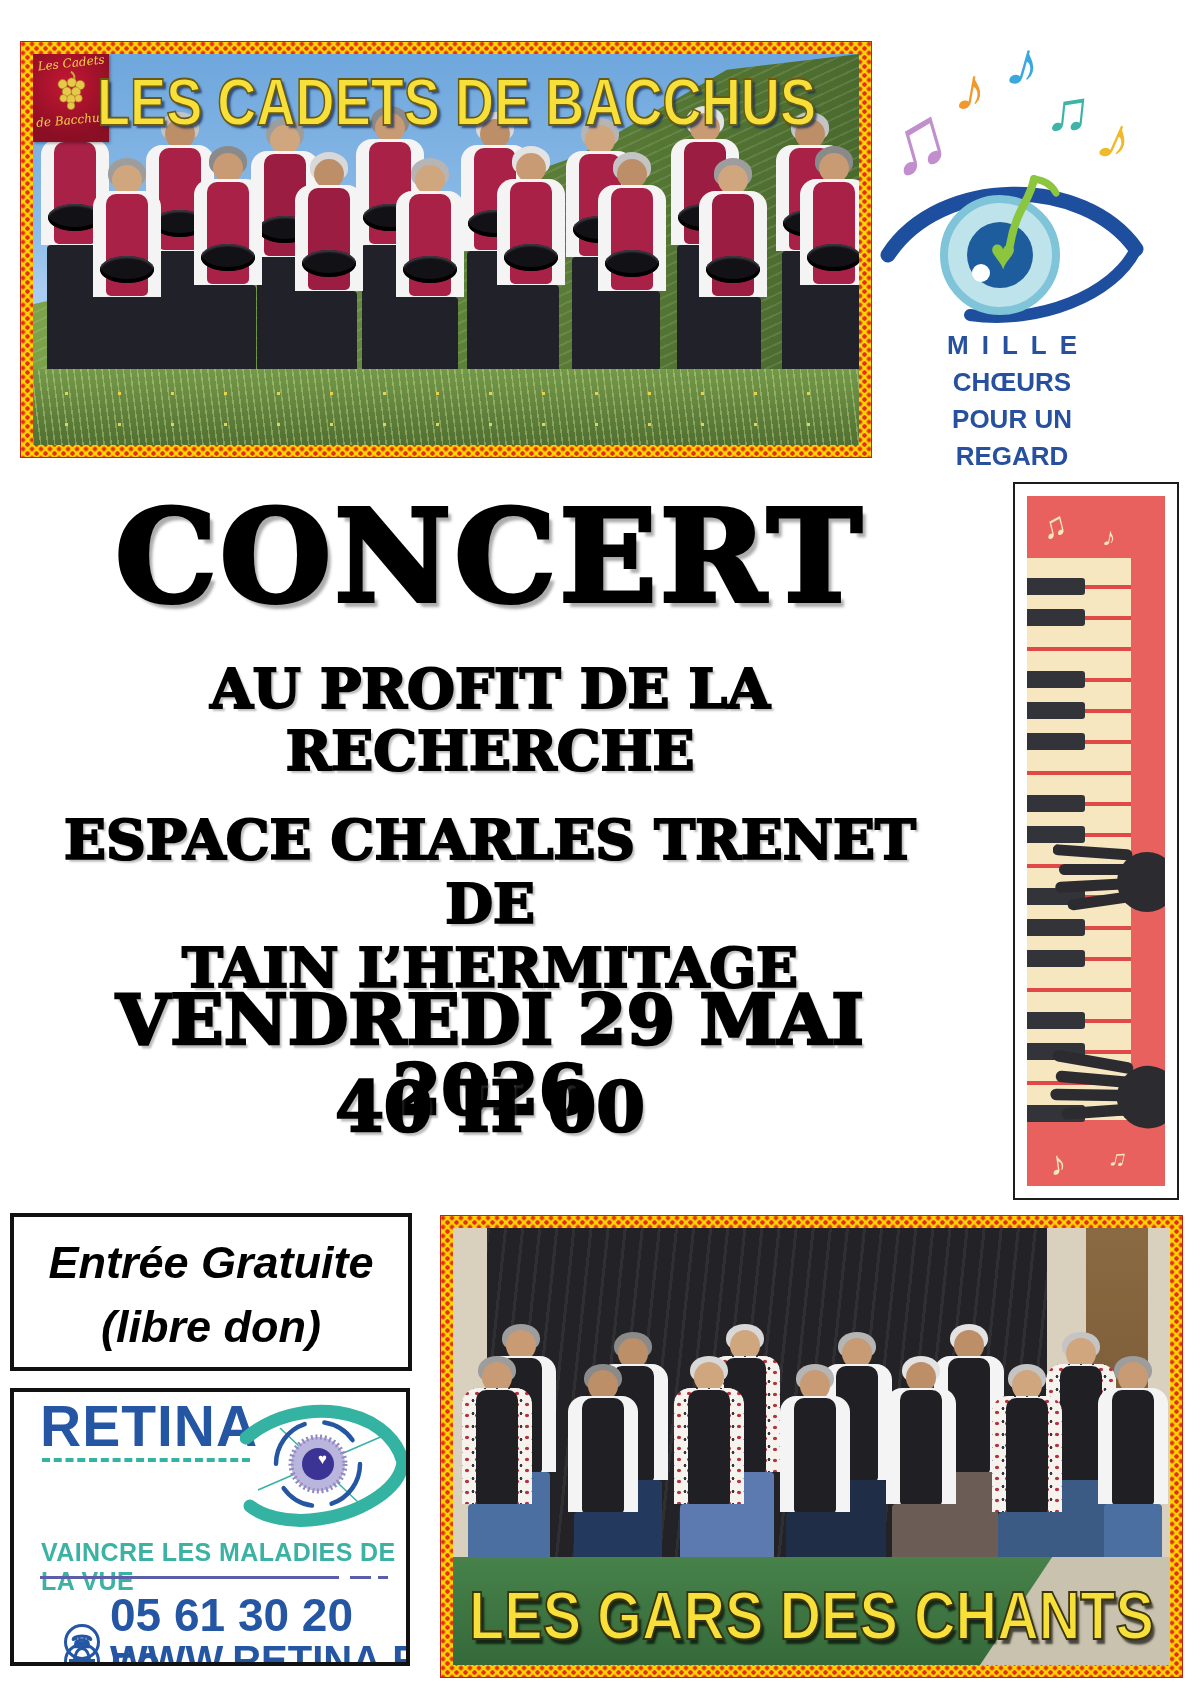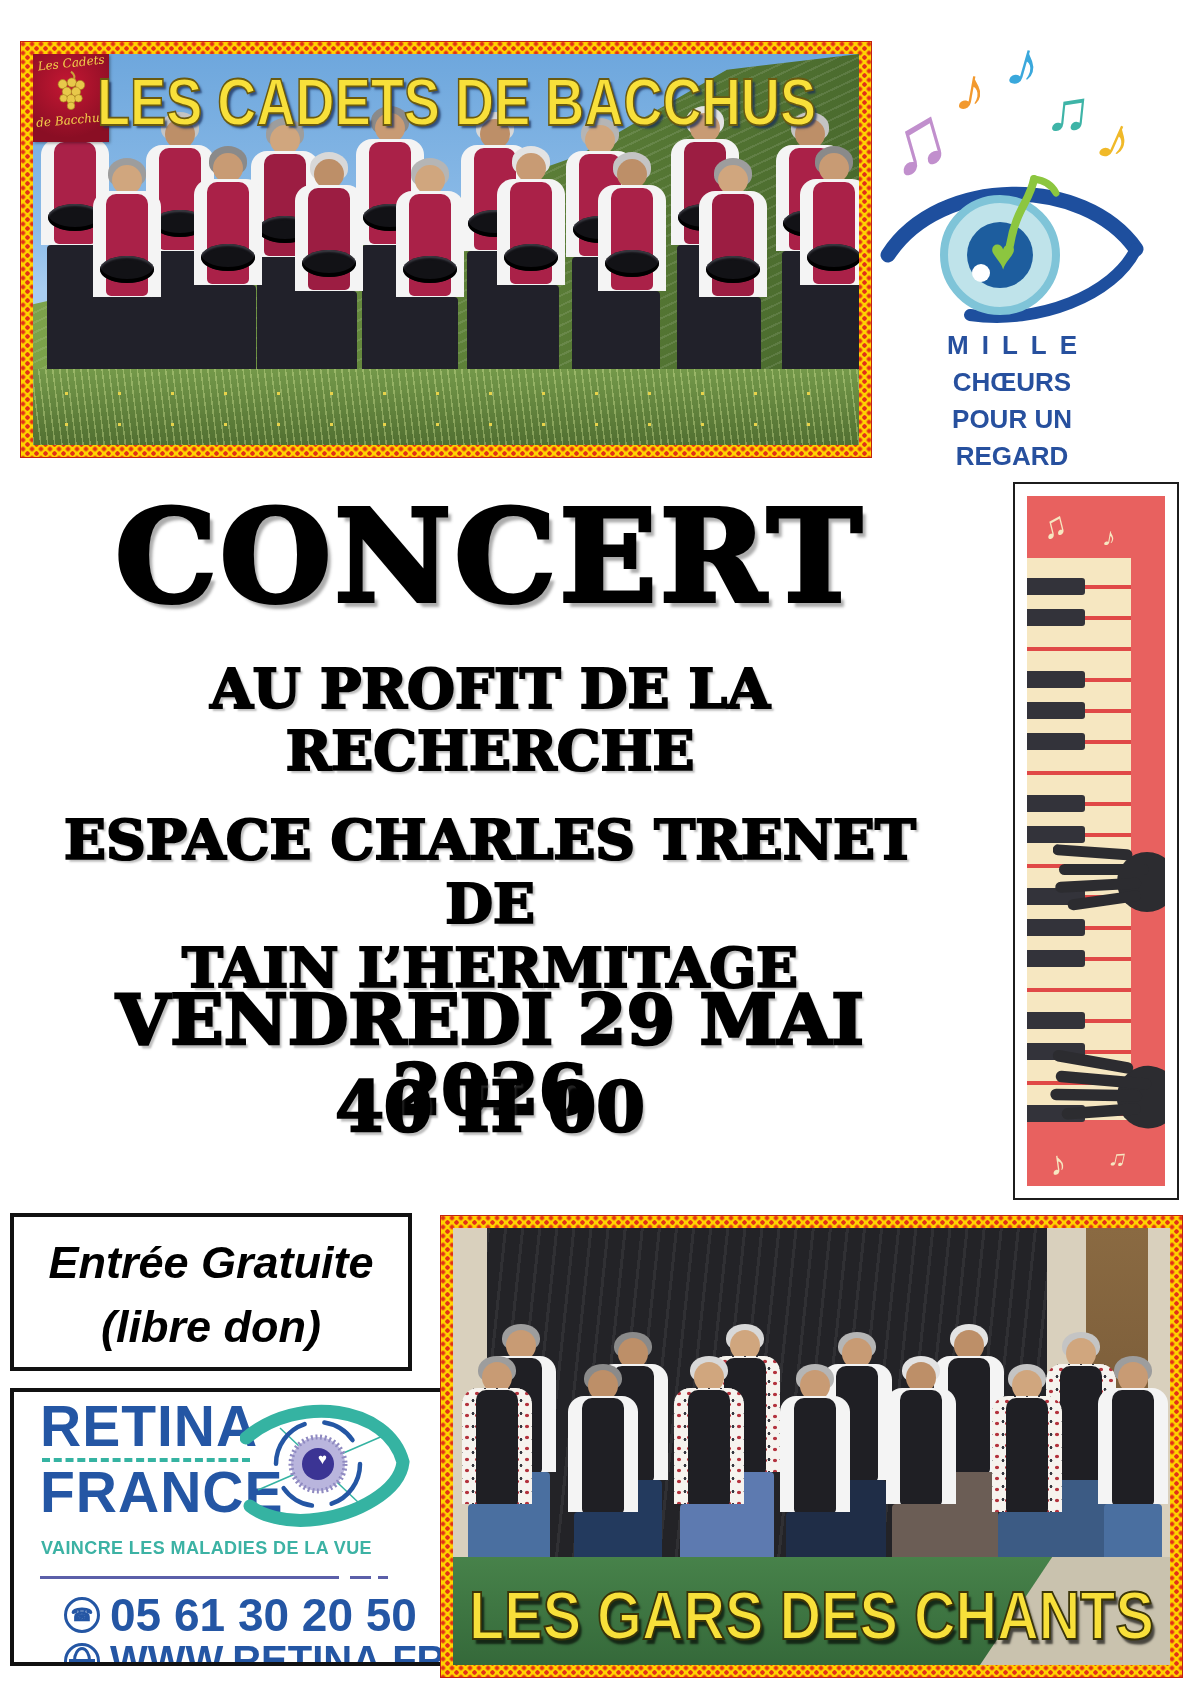--- a/index.html
+++ b/index.html
@@ -82,27 +82,27 @@
   .bkey{position:absolute;left:0;width:58px;height:17px;background:#33333a;border-radius:0 3px 3px 0;z-index:3;}
   .piano-note{position:absolute;color:#f6e7c1;line-height:1;z-index:2;}
   .hand{position:absolute;z-index:6;}
 
   
   .entry-box{position:absolute;left:10px;top:1213px;width:402px;height:158px;box-sizing:border-box;
      border:4px solid #111;background:#fff;text-align:center;
      font-weight:bold;font-style:italic;font-size:45px;color:#000;line-height:64px;padding-top:14px;}
 
   
-  .retina-box{position:absolute;left:10px;top:1388px;width:435px;height:278px;box-sizing:border-box;
+  .retina-box{position:absolute;left:10px;top:1388px;width:400px;height:278px;box-sizing:border-box;
      border:4px solid #111;background:#fff;overflow:hidden;}
   .retina-brand{position:absolute;left:26px;top:4px;color:#2456a4;font-weight:bold;font-size:57px;line-height:60px;letter-spacing:1px;}
   .retina-dash{position:absolute;left:28px;top:66px;width:208px;border-top:4px dashed #35b3a2;}
   .retina-brand2{position:absolute;left:26px;top:70px;color:#2456a4;font-weight:bold;font-size:57px;line-height:60px;letter-spacing:1px;}
   .retina-eye{position:absolute;left:226px;top:2px;width:170px;height:150px;}
-  .retina-tagline{position:absolute;left:27px;top:146px;color:#3cb2a4;font-weight:bold;font-size:18px;letter-spacing:.4px;}
+  .retina-tagline{position:absolute;left:27px;top:146px;color:#3cb2a4;font-weight:bold;font-size:25px;letter-spacing:.4px;}
   .retina-line{position:absolute;left:26px;top:184px;width:348px;height:3px;
      background:linear-gradient(to right,#5b5fa9 0 86%,rgba(0,0,0,0) 86% 89%,#5b5fa9 89% 95%,rgba(0,0,0,0) 95% 97%,#5b5fa9 97% 100%);}
   .retina-phone{position:absolute;left:50px;top:196px;color:#2456a4;font-weight:bold;font-size:46px;display:flex;align-items:center;gap:10px;}
   .retina-web{position:absolute;left:50px;top:246px;color:#2456a4;font-weight:bold;font-size:40px;display:flex;align-items:center;gap:10px;}
   .circ-icon{display:inline-flex;align-items:center;justify-content:center;width:30px;height:30px;
      border:3px solid #2456a4;border-radius:50%;font-size:18px;line-height:1;flex:0 0 auto;}
   .globe-icon{position:relative;display:inline-block;width:30px;height:30px;border:3px solid #2456a4;border-radius:50%;flex:0 0 auto;}
   .globe-icon::before{content:"";position:absolute;left:2px;right:2px;top:50%;margin-top:-1.5px;border-top:3px solid #2456a4;}
   .globe-icon::after{content:"";position:absolute;left:50%;top:1px;bottom:1px;width:12px;margin-left:-9px;
      border:3px solid #2456a4;border-radius:50%;}
@@ -388,21 +388,20 @@
   </div>
 
   <div class="entry-box">
     <span>Entrée Gratuite</span><br>
     <span>(libre don)</span>
   </div>
 
   <div class="retina-box">
     <div class="retina-brand">RETINA</div>
     <div class="retina-dash"></div>
-    <div class="retina-brand2">FRANCE</div>
     <svg class="retina-eye" viewBox="0 0 170 150">
       <path d="M6,44 C58,0 148,12 163,68 C160,96 118,122 70,126 C46,128 22,122 10,112" fill="none" stroke="#35b3a2" stroke-width="13" stroke-linecap="round"></path>
       <line x1="18" y1="96" x2="152" y2="38" stroke="#35b3a2" stroke-width="1.5"></line>
       <line x1="40" y1="34" x2="120" y2="110" stroke="#35b3a2" stroke-width="1.5"></line>
       <circle cx="78" cy="70" r="42" fill="none" stroke="#2456a4" stroke-width="4.5" stroke-dasharray="52 20 34 26" stroke-linecap="round"></circle>
       <circle cx="78" cy="70" r="27" fill="#b9b5dd" stroke="#8f8ac1" stroke-width="5" stroke-dasharray="2 2.6"></circle>
       <circle cx="78" cy="70" r="16" fill="#3b3494"></circle>
       <text x="78" y="70" font-size="15" fill="#ffffff">♥</text>
     </svg>
     <div class="retina-tagline">VAINCRE LES MALADIES DE LA VUE</div>

